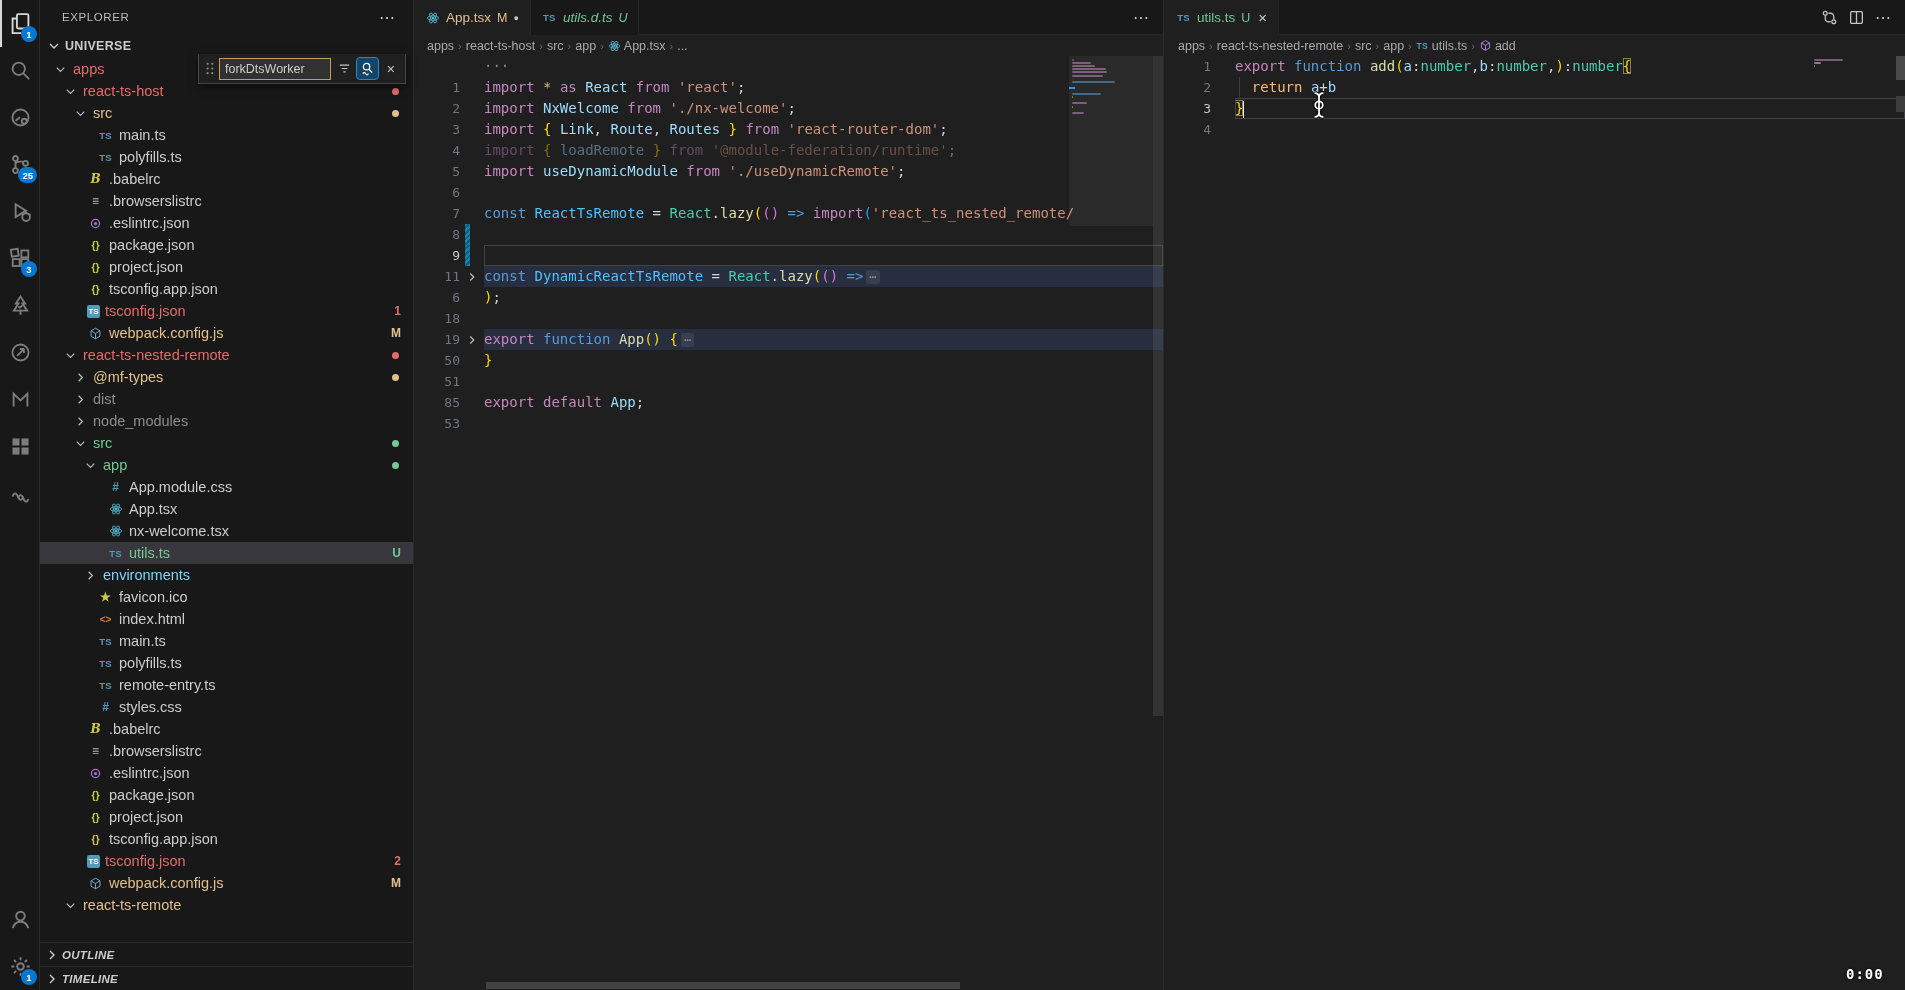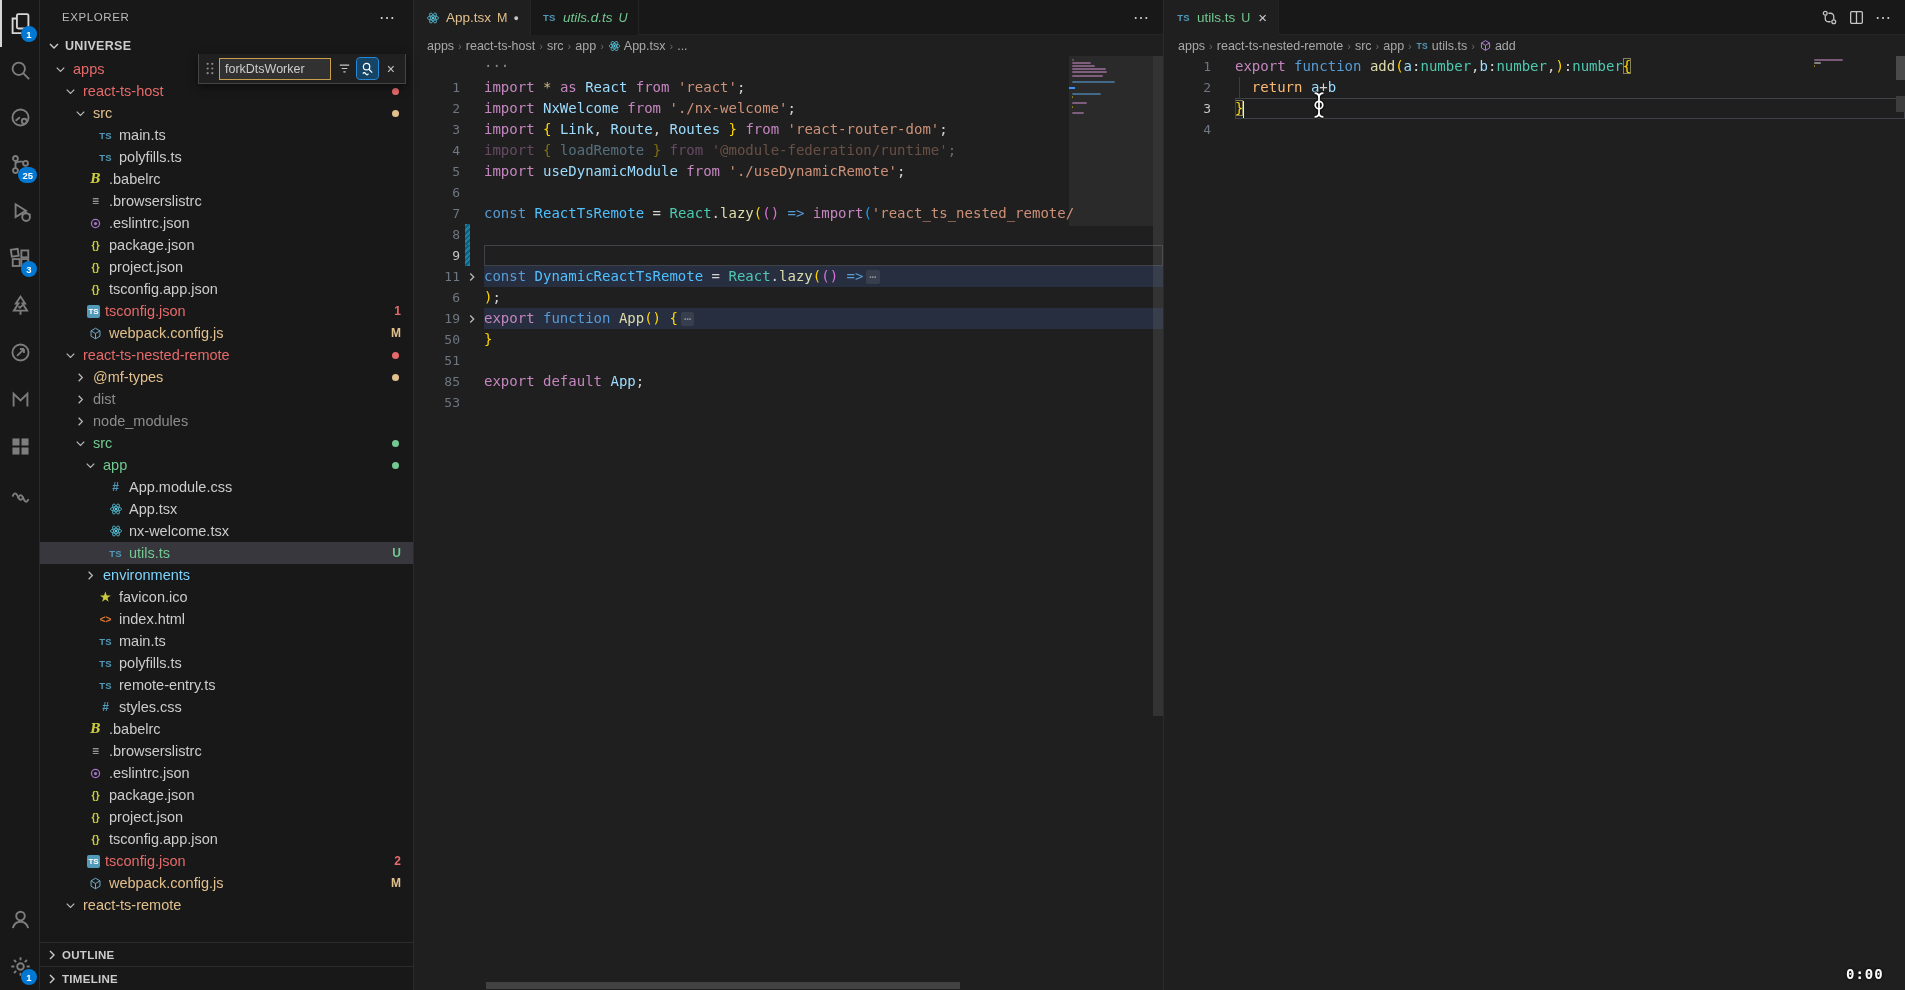--- a/index.html
+++ b/index.html
@@ -28,21 +28,21 @@
   .trow.selected { background:#37373d; }
   .tchev { width:16px; display:flex; justify-content:center; flex:none; }
   .tchev svg { width:15px; height:15px; stroke:#bbbbbb; fill:none; stroke-width:1.3; }
   .tspacer { width:15px; flex:none; }
   .fic { width:17px; flex:none; display:inline-flex; justify-content:center; align-items:center; font-size:10px; font-weight:700; }
   .ts-txt { color:#519aba; font-size:9.5px; letter-spacing:.3px; }
   .ts-box { background:#519aba; color:#fff; border-radius:2px; font-size:8px; width:13px; height:13px; }
   .tlabel { font-size:14.5px; margin-left:5px; white-space:nowrap; }
   .tbadge { position:absolute; right:12px; font-size:12px; font-weight:600; }
   .tdot { position:absolute; right:14px; width:7px; height:7px; border-radius:50%; }
-  .sb-bottom { position:absolute; bottom:0; left:0; right:0; }
+  .sb-bottom { position:absolute; bottom:0; left:0; right:0;font-style:italic; }
   .sb-panel { height:24px; border-top:1px solid #2b2b2b; display:flex; align-items:center; padding-left:4px; gap:2px; font-size:11.5px; font-weight:700; color:#cccccc; cursor:pointer; letter-spacing:.3px; }
 
   
   .find-widget { position:absolute; top:54px; left:158px; width:208px; height:30px; background:#202020; border:1px solid #454545; border-top:none; box-shadow:0 3px 8px rgba(0,0,0,.5); display:flex; align-items:center; gap:3px; padding:0 4px; z-index:20; }
   .grip { color:#8a8a8a; display:flex; } .grip svg{ width:13px; height:17px; }
   .find-input { width:112px; height:22px; background:#313131; border:1px solid #c8a04c; color:#cccccc; font-size:12.5px; padding:0 5px; outline:none; font-family:"Liberation Sans",sans-serif; }
   .fw-btn { width:21px; height:21px; display:flex; align-items:center; justify-content:center; color:#c5c5c5; border-radius:3px; cursor:pointer; font-size:14px; }
   .fw-btn svg { width:15px; height:15px; stroke:currentColor; fill:none; stroke-width:1.3; }
   .fw-btn.on { background:rgba(14,99,156,.55); outline:1px solid #2488db; color:#ffffff; }
 
@@ -663,20 +663,21 @@
         <div class="cl dim"><span class="ln">4</span><span class="chevslot"></span><span class="ct"><span style="color: rgb(197, 134, 192);">import </span><span style="color: rgb(255, 215, 0);">{</span><span style="color: rgb(212, 212, 212);"> </span><span style="color: rgb(156, 220, 254);">loadRemote</span><span style="color: rgb(212, 212, 212);"> </span><span style="color: rgb(255, 215, 0);">}</span><span style="color: rgb(212, 212, 212);"> </span><span style="color: rgb(197, 134, 192);">from </span><span style="color: rgb(206, 145, 120);">'@module-federation/runtime'</span><span style="color: rgb(212, 212, 212);">;</span></span></div>
         <div class="cl"><span class="ln">5</span><span class="chevslot"></span><span class="ct"><span style="color: rgb(197, 134, 192);">import </span><span style="color: rgb(156, 220, 254);">useDynamicModule </span><span style="color: rgb(197, 134, 192);">from </span><span style="color: rgb(206, 145, 120);">'./useDynamicRemote'</span><span style="color: rgb(212, 212, 212);">;</span></span></div>
         <div class="cl"><span class="ln">6</span><span class="chevslot"></span><span class="ct"></span></div>
         <div class="cl"><span class="ln">7</span><span class="chevslot"></span><span class="ct"><span style="color: rgb(86, 156, 214);">const </span><span style="color: rgb(79, 193, 255);">ReactTsRemote</span><span style="color: rgb(212, 212, 212);"> = </span><span style="color: rgb(78, 201, 176);">React</span><span style="color: rgb(212, 212, 212);">.</span><span style="color: rgb(220, 220, 170);">lazy</span><span style="color: rgb(255, 215, 0);">(</span><span style="color: rgb(218, 112, 214);">()</span><span style="color: rgb(212, 212, 212);"> </span><span style="color: rgb(86, 156, 214);">=&gt;</span><span style="color: rgb(212, 212, 212);"> </span><span style="color: rgb(197, 134, 192);">import</span><span style="color: rgb(23, 159, 255);">(</span><span style="color: rgb(206, 145, 120);">'react_ts_nested_remote/</span></span></div>
         <div class="cl"><span class="ln">8</span><span class="mark"></span><span class="chevslot"></span><span class="ct"></span></div>
         <div class="cl cur"><span class="ln">9</span><span class="mark"></span><span class="chevslot"></span><span class="ct"></span></div>
         <div class="cl hl"><span class="ln">11</span><span class="chevslot"><svg viewBox="0 0 16 16" fill="none" stroke="currentColor" stroke-width="1.3">
               <path d="M6 4l4 4-4 4"></path>
             </svg></span><span class="ct"><span style="color: rgb(86, 156, 214);">const </span><span style="color: rgb(79, 193, 255);">DynamicReactTsRemote</span><span style="color: rgb(212, 212, 212);"> = </span><span style="color: rgb(78, 201, 176);">React</span><span style="color: rgb(212, 212, 212);">.</span><span style="color: rgb(220, 220, 170);">lazy</span><span style="color: rgb(255, 215, 0);">(</span><span style="color: rgb(218, 112, 214);">()</span><span style="color: rgb(212, 212, 212);"> </span><span style="color: rgb(86, 156, 214);">=&gt;</span><span class="pill" style="color: rgb(144, 144, 144);">⋯</span></span></div>
         <div class="cl"><span class="ln">6</span><span class="chevslot"></span><span class="ct"><span style="color: rgb(255, 215, 0);">)</span><span style="color: rgb(212, 212, 212);">;</span></span></div>
+        <div class="cl"><span class="ln">18</span><span class="chevslot"></span><span class="ct"></span></div>
         <div class="cl hl"><span class="ln">19</span><span class="chevslot"><svg viewBox="0 0 16 16" fill="none" stroke="currentColor" stroke-width="1.3">
               <path d="M6 4l4 4-4 4"></path>
             </svg></span><span class="ct"><span style="color: rgb(197, 134, 192);">export </span><span style="color: rgb(86, 156, 214);">function </span><span style="color: rgb(220, 220, 170);">App</span><span style="color: rgb(255, 215, 0);">()</span><span style="color: rgb(212, 212, 212);"> </span><span style="color: rgb(255, 215, 0);">{</span><span class="pill" style="color: rgb(144, 144, 144);">⋯</span></span></div>
         <div class="cl"><span class="ln">50</span><span class="chevslot"></span><span class="ct"><span style="color: rgb(255, 215, 0);">}</span></span></div>
         <div class="cl"><span class="ln">51</span><span class="chevslot"></span><span class="ct"></span></div>
         <div class="cl"><span class="ln">85</span><span class="chevslot"></span><span class="ct"><span style="color: rgb(197, 134, 192);">export </span><span style="color: rgb(197, 134, 192);">default </span><span style="color: rgb(156, 220, 254);">App</span><span style="color: rgb(212, 212, 212);">;</span></span></div>
         <div class="cl"><span class="ln">53</span><span class="chevslot"></span><span class="ct"></span></div>
       </div>
     <div class="minimap" id="g1-mm">
       <div class="mm-slider"></div>

